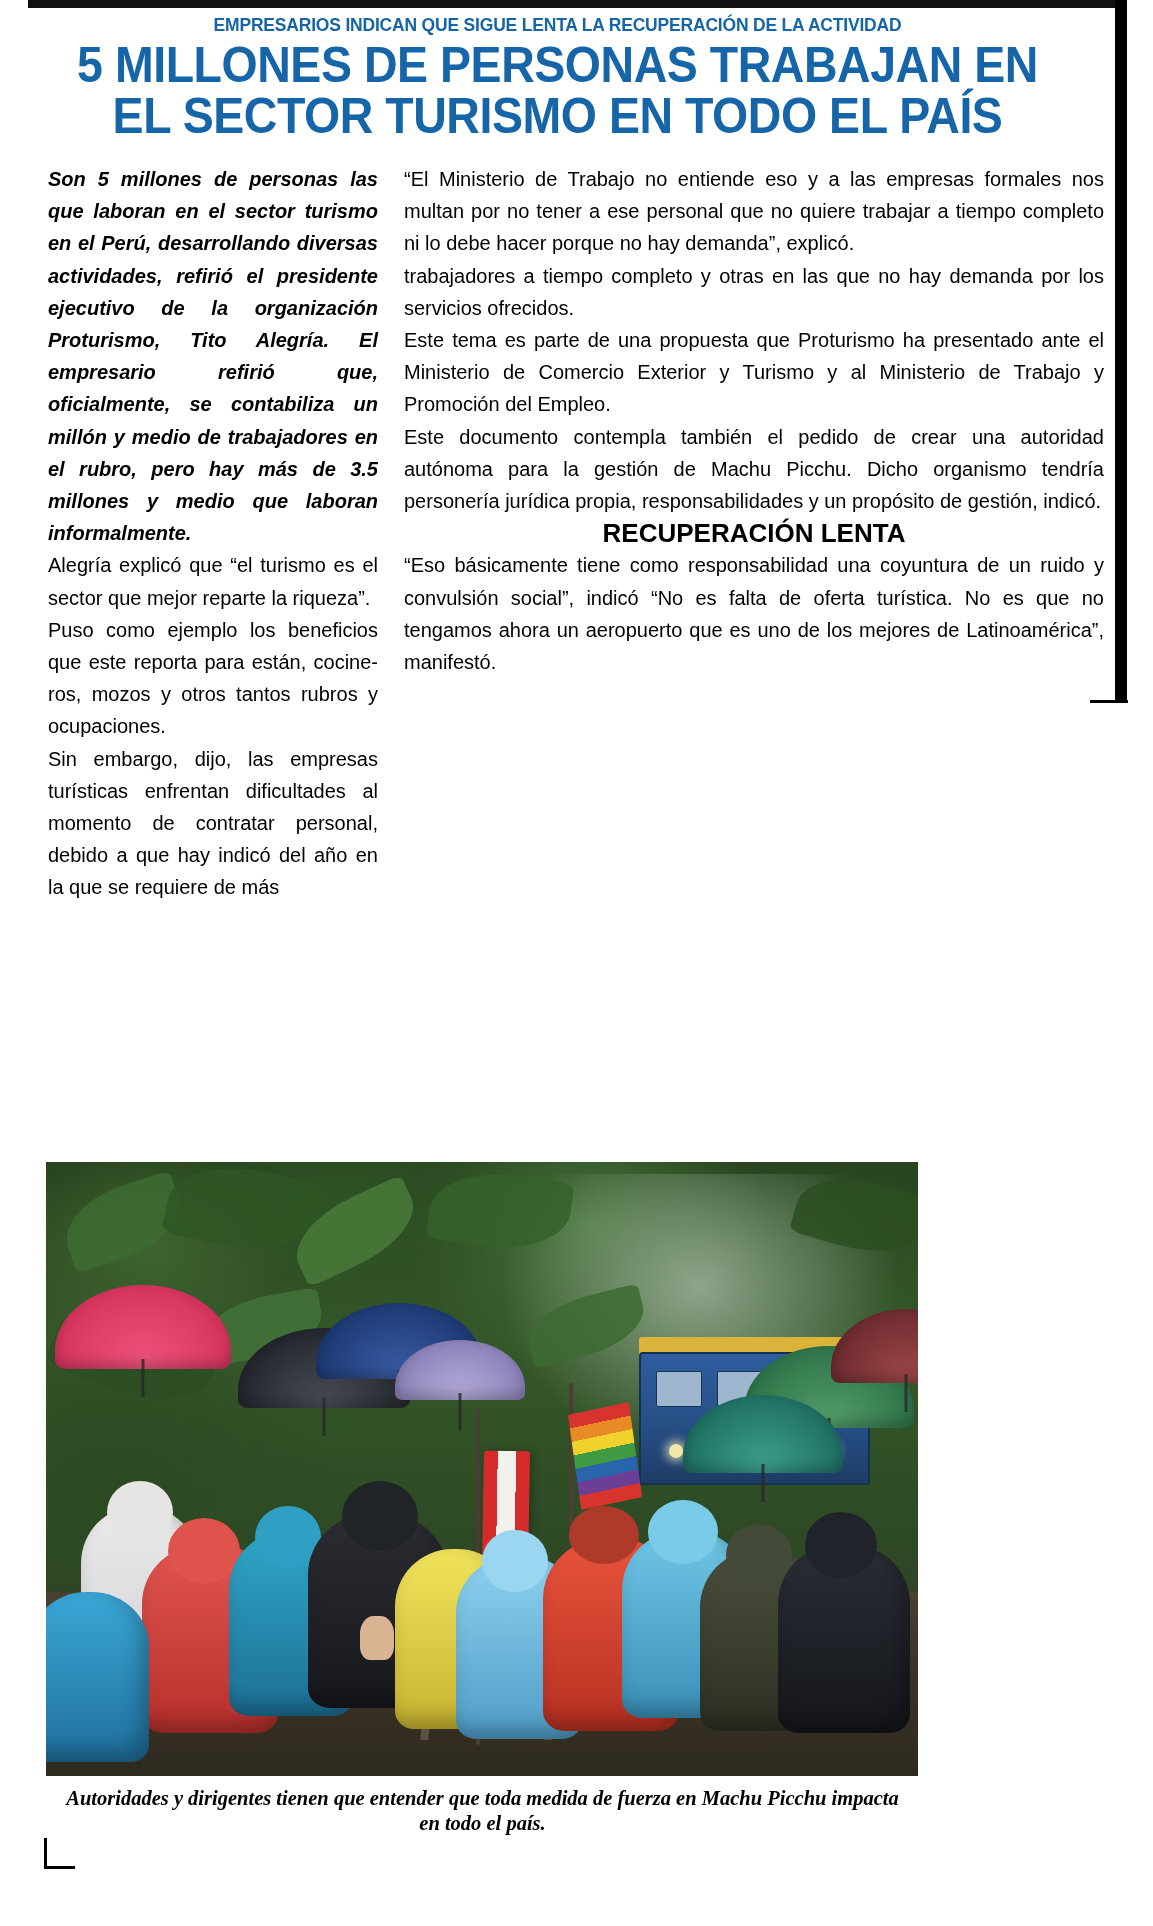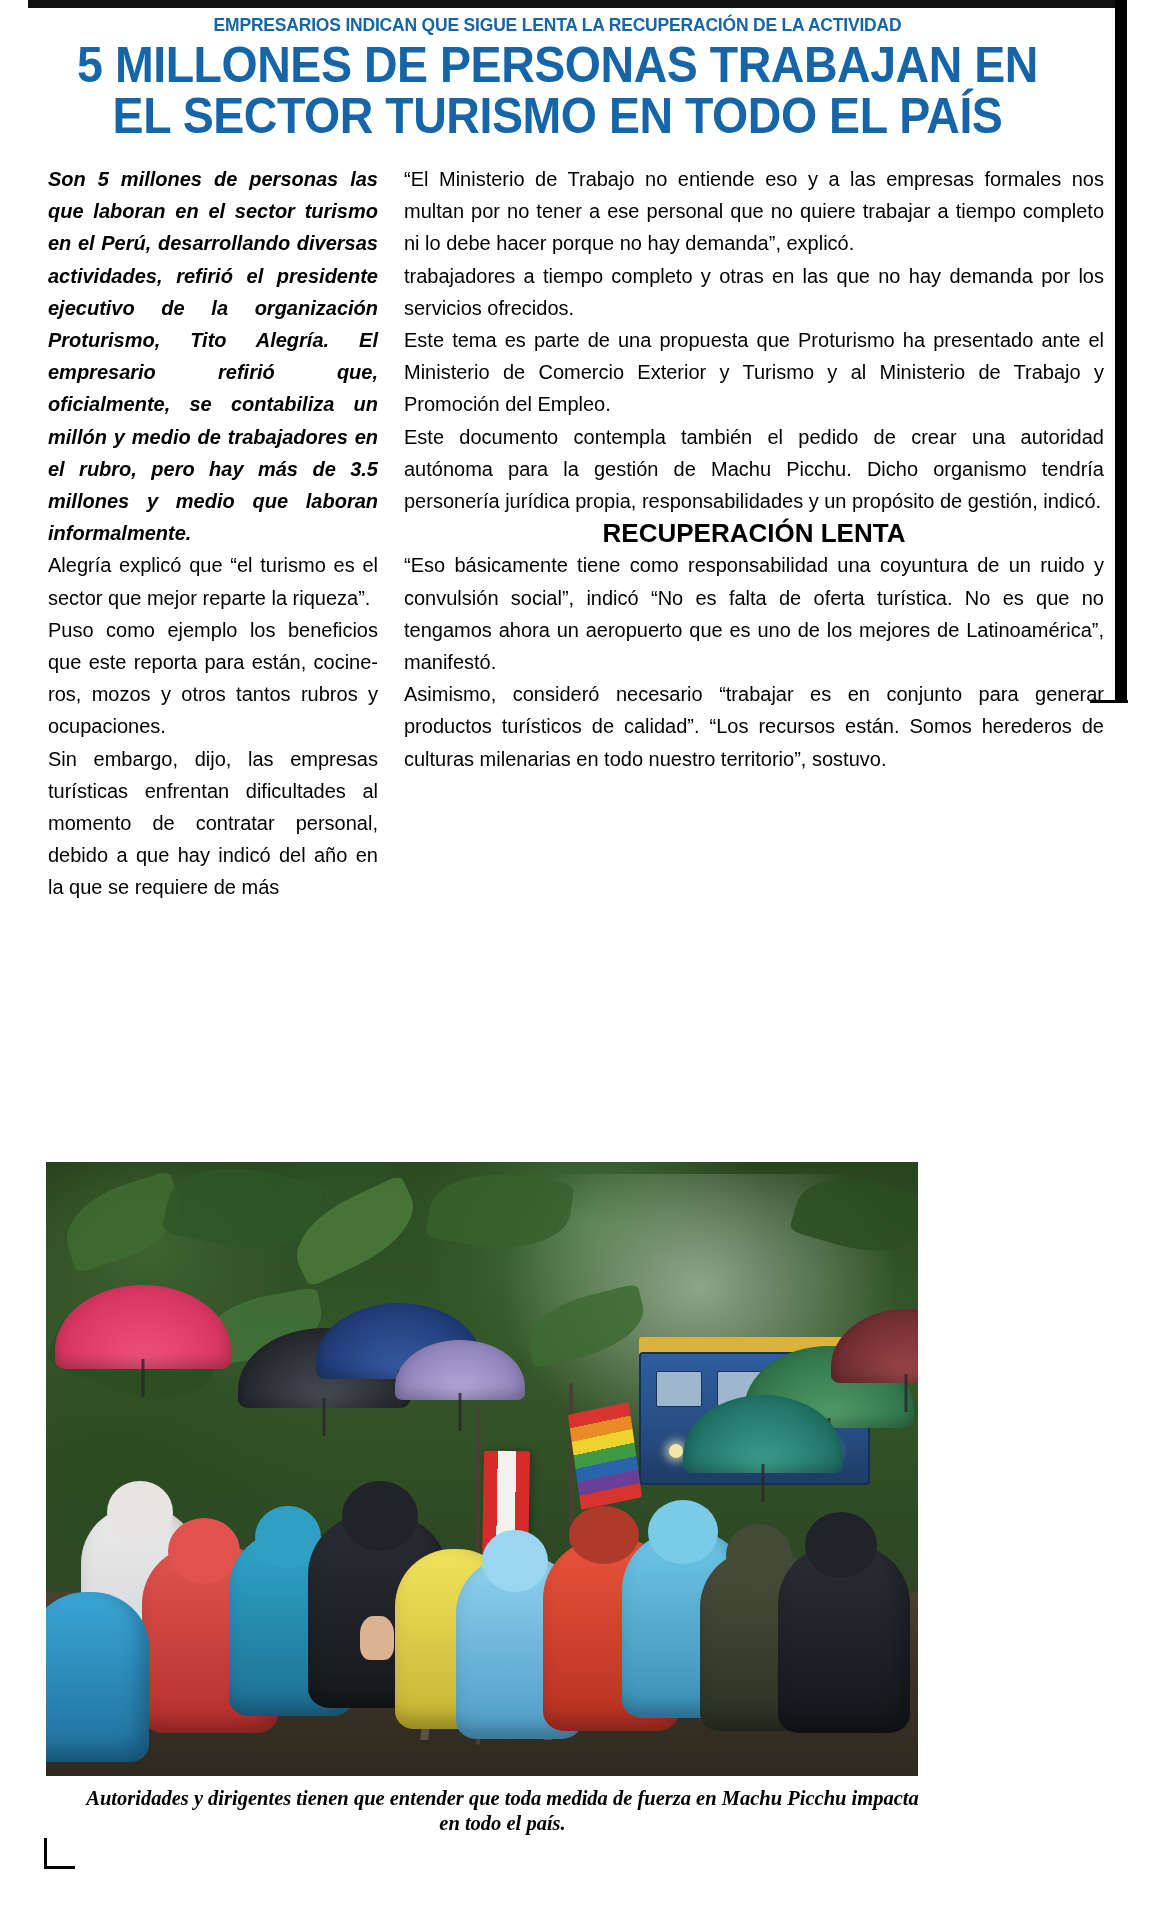--- a/index.html
+++ b/index.html
@@ -252,21 +252,20 @@
     left: 60px;
     top: 1786px;
     width: 845px;
     text-align: center;
     font-family: "Liberation Serif", serif;
     font-weight: bold;
     font-style: italic;
     font-size: 20.5px;
     line-height: 25px;
     color: #000000;
-    margin-left: 20px;
   }
 </style>
 </head>
 <body>
 
 <div class="page">
 
   <div class="top-black-bar"></div>
   <div class="right-rail"></div>
   <div class="rail-notch"></div>
@@ -288,21 +287,20 @@
       <p class="body">Sin embargo, dijo, las empresas turísticas en­frentan dificultades al momento de contratar personal, debido a que hay indicó del año en la que se requiere de más</p>
     </div>
 
     <div class="col-right">
       <p class="body">“El Ministerio de Trabajo no entiende eso y a las em­presas formales nos multan por no tener a ese per­sonal que no quiere trabajar a tiempo completo ni lo debe hacer porque no hay demanda”, explicó.</p>
       <p class="body">trabajadores a tiempo completo y otras en las que no hay demanda por los servicios ofrecidos.</p>
       <p class="body">Este tema es parte de una propuesta que Proturismo ha presentado ante el Ministerio de Comercio Exterior y Turismo y al Ministerio de Trabajo y Promoción del Empleo.</p>
       <p class="body">Este documento contempla también el pedido de crear una autoridad autónoma para la gestión de Machu Picchu. Dicho organismo tendría personería jurídica propia, responsabilidades y un propósito de gestión, indicó.</p>
       <p class="subhead">RECUPERACIÓN LENTA</p>
       <p class="body">“Eso básicamente tiene como responsabilidad una co­yuntura de un ruido y convulsión social”, indicó “No es falta de oferta turística. No es que no tengamos ahora un aeropuerto que es uno de los mejores de Latinoa­mérica”, manifestó.</p>
-      <p class="body">Asimismo, consideró necesario “trabajar es en conjun­to para generar productos turísticos de calidad”. “Los recursos están. Somos herederos de culturas milena­rias en todo nuestro territorio”, sostuvo.</p>
     </div>
 
   </div>
 
   <div class="photo-wrap">
     <div class="photo">
 
       <div class="jungle"></div>
       <div class="mist"></div>
 

